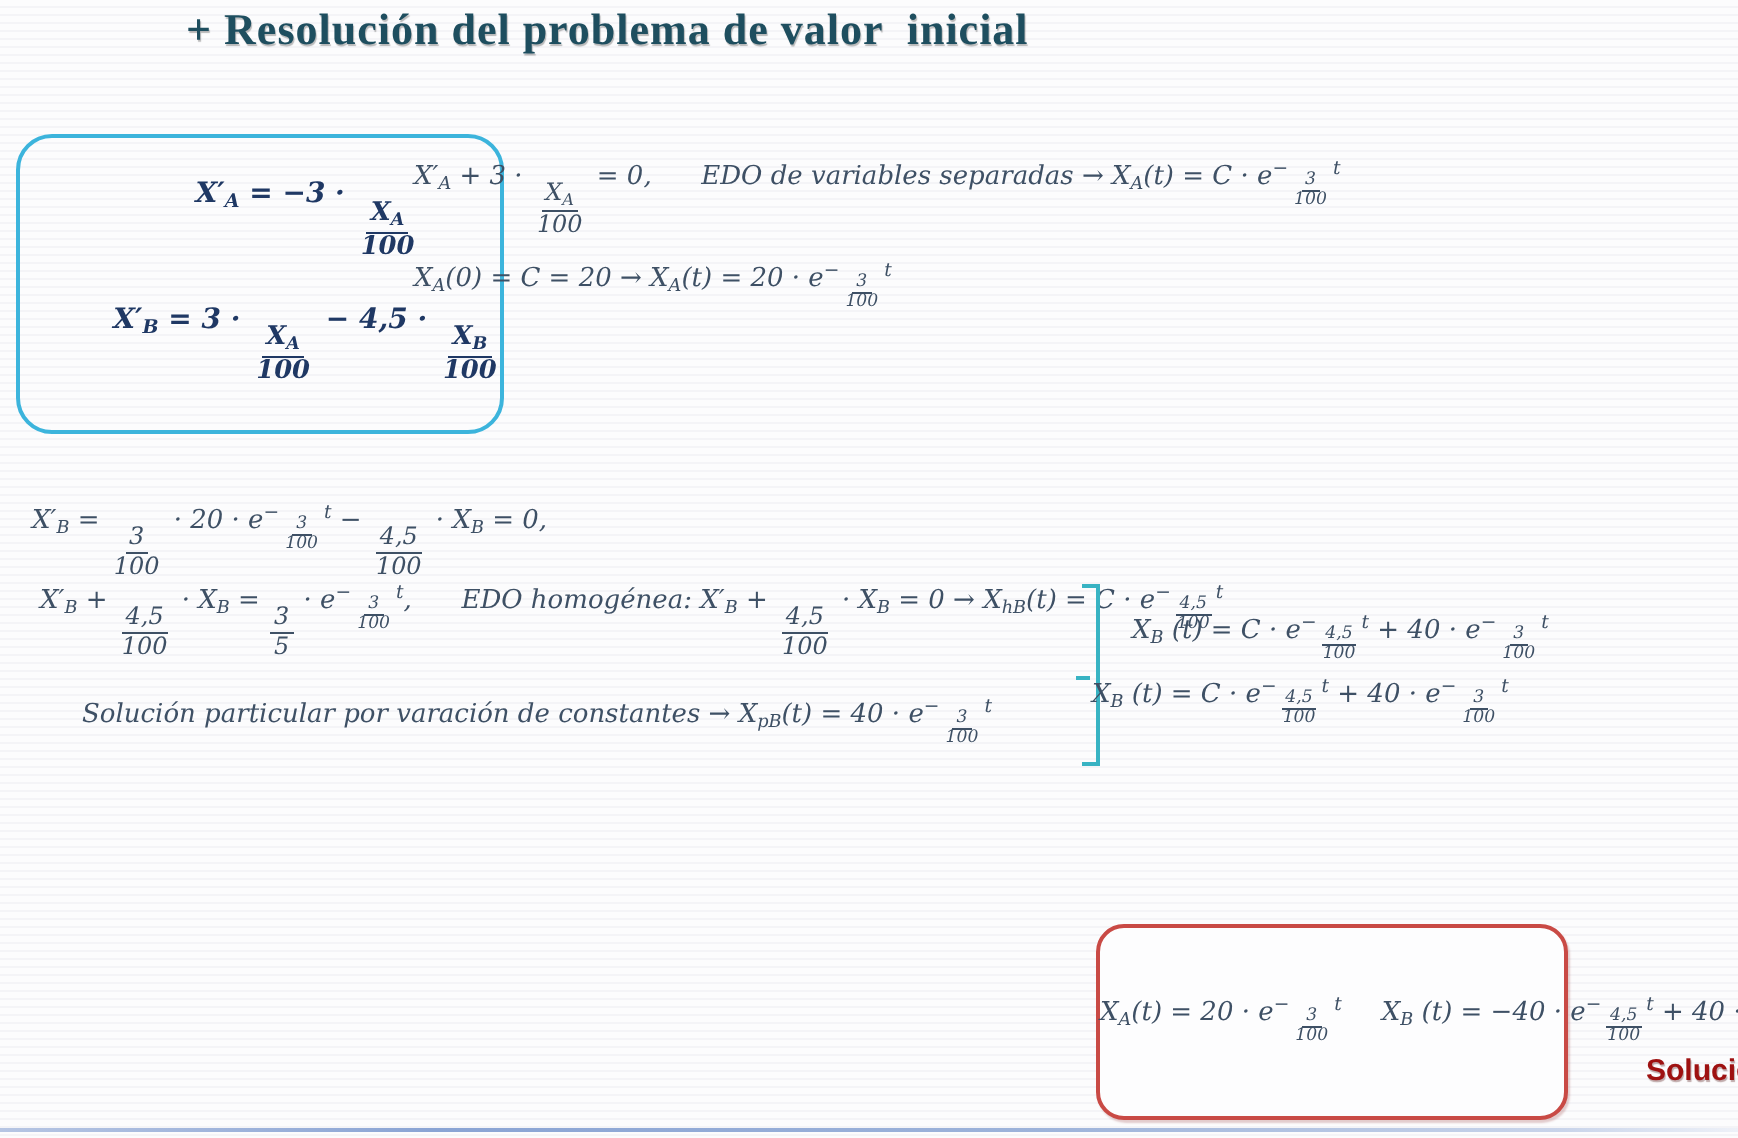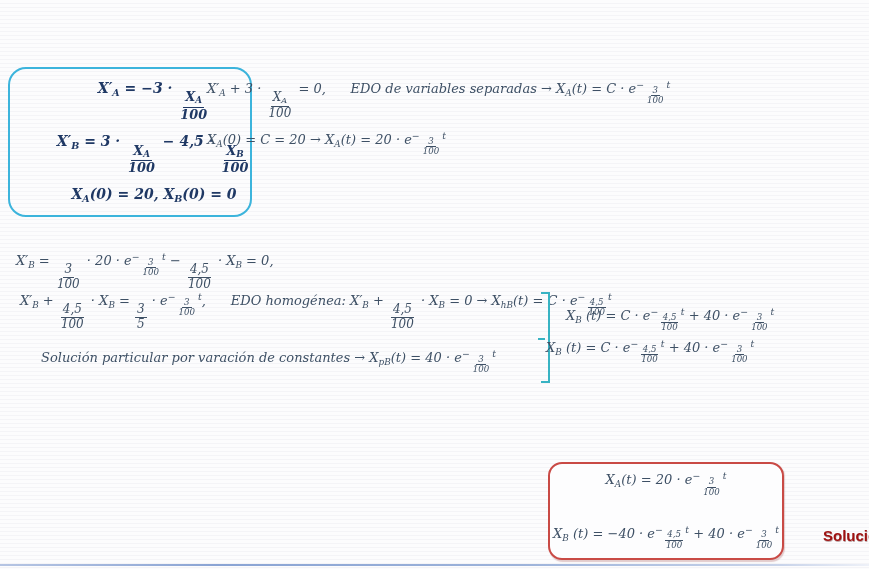--- a/index.html
+++ b/index.html
@@ -35,52 +35,52 @@
     position:absolute; left:541px; top:292px; width:7px; height:87px;
     border-top:2px solid #38b3c3; border-right:2px solid #38b3c3; border-bottom:2px solid #38b3c3;
   }
   .bracket .nub {
     position:absolute; left:-3px; top:50%; width:7px; height:2px; background:#38b3c3;
   }
   .solution-box {
     position:absolute; left:548px; top:462px; width:232px; height:94px;
     border:2px solid #c94a45; border-radius:14px; background:#fdfdfe;
     box-shadow:1px 1.5px 1px rgba(150,60,60,0.25);
-    display:flex; flex-direction:column; justify-content:space-evenly; align-items:center;gap:20px;
+    display:flex; flex-direction:row; justify-content:space-evenly; align-items:center;gap:20px;
   }
   .solution-box .math { position:static; }
   .solucion-label {
     position:absolute; left:803px; top:527px;
     font-family:"Liberation Sans", sans-serif; font-weight:bold; font-size:15px;
     color:#9e1111; text-shadow:0.5px 0.8px 0.5px rgba(80,20,20,0.35);margin-left:20px;
   }
   .bottom-line {
     position:absolute; left:0; bottom:3px; width:100%; height:2px;
     background:linear-gradient(90deg,#b6c5e3 0%,#8aa4d4 25%,#9db3da 60%,#c9d4ea 90%,#eef1f8 100%);
   }
 </style>
 </head>
 <body>
 
 <div class="slide">
 
+  <div class="title">+ Resolución del problema de valor  inicial</div>
 
   <div class="ivp-box">
     <div class="math">X′<sub>A</sub> = −3 · <span class="fr">
           <span class="nu">X<sub>A</sub></span>
           <span class="de">100</span>
         </span></div>
     <div class="math">X′<sub>B</sub> = 3 · <span class="fr">
           <span class="nu">X<sub>A</sub></span>
           <span class="de">100</span>
         </span> − 4,5 · <span class="fr">
           <span class="nu">X<sub>B</sub></span>
           <span class="de">100</span>
         </span></div>
-    <div class="math">X<sub>A</sub>(0) = 20, X<sub>B</sub>(0) = 0</div>
   </div>
 
   <div class="math" style="left:207px; top:80px;">X′<sub>A</sub> + 3 · <span class="fr">
         <span class="nu">X<sub>A</sub></span>
         <span class="de">100</span>
       </span> = 0,&nbsp;&nbsp;&nbsp;&nbsp;&nbsp;&nbsp;EDO de variables separadas → X<sub>A</sub>(t) = C · e<sup>−<span class="fr">
           <span class="nu">3</span>
           <span class="de">100</span>
         </span>t</sup></div>
   <div class="math" style="left:207px; top:131px;">X<sub>A</sub>(0) = C = 20 → X<sub>A</sub>(t) = 20 · e<sup>−<span class="fr">

